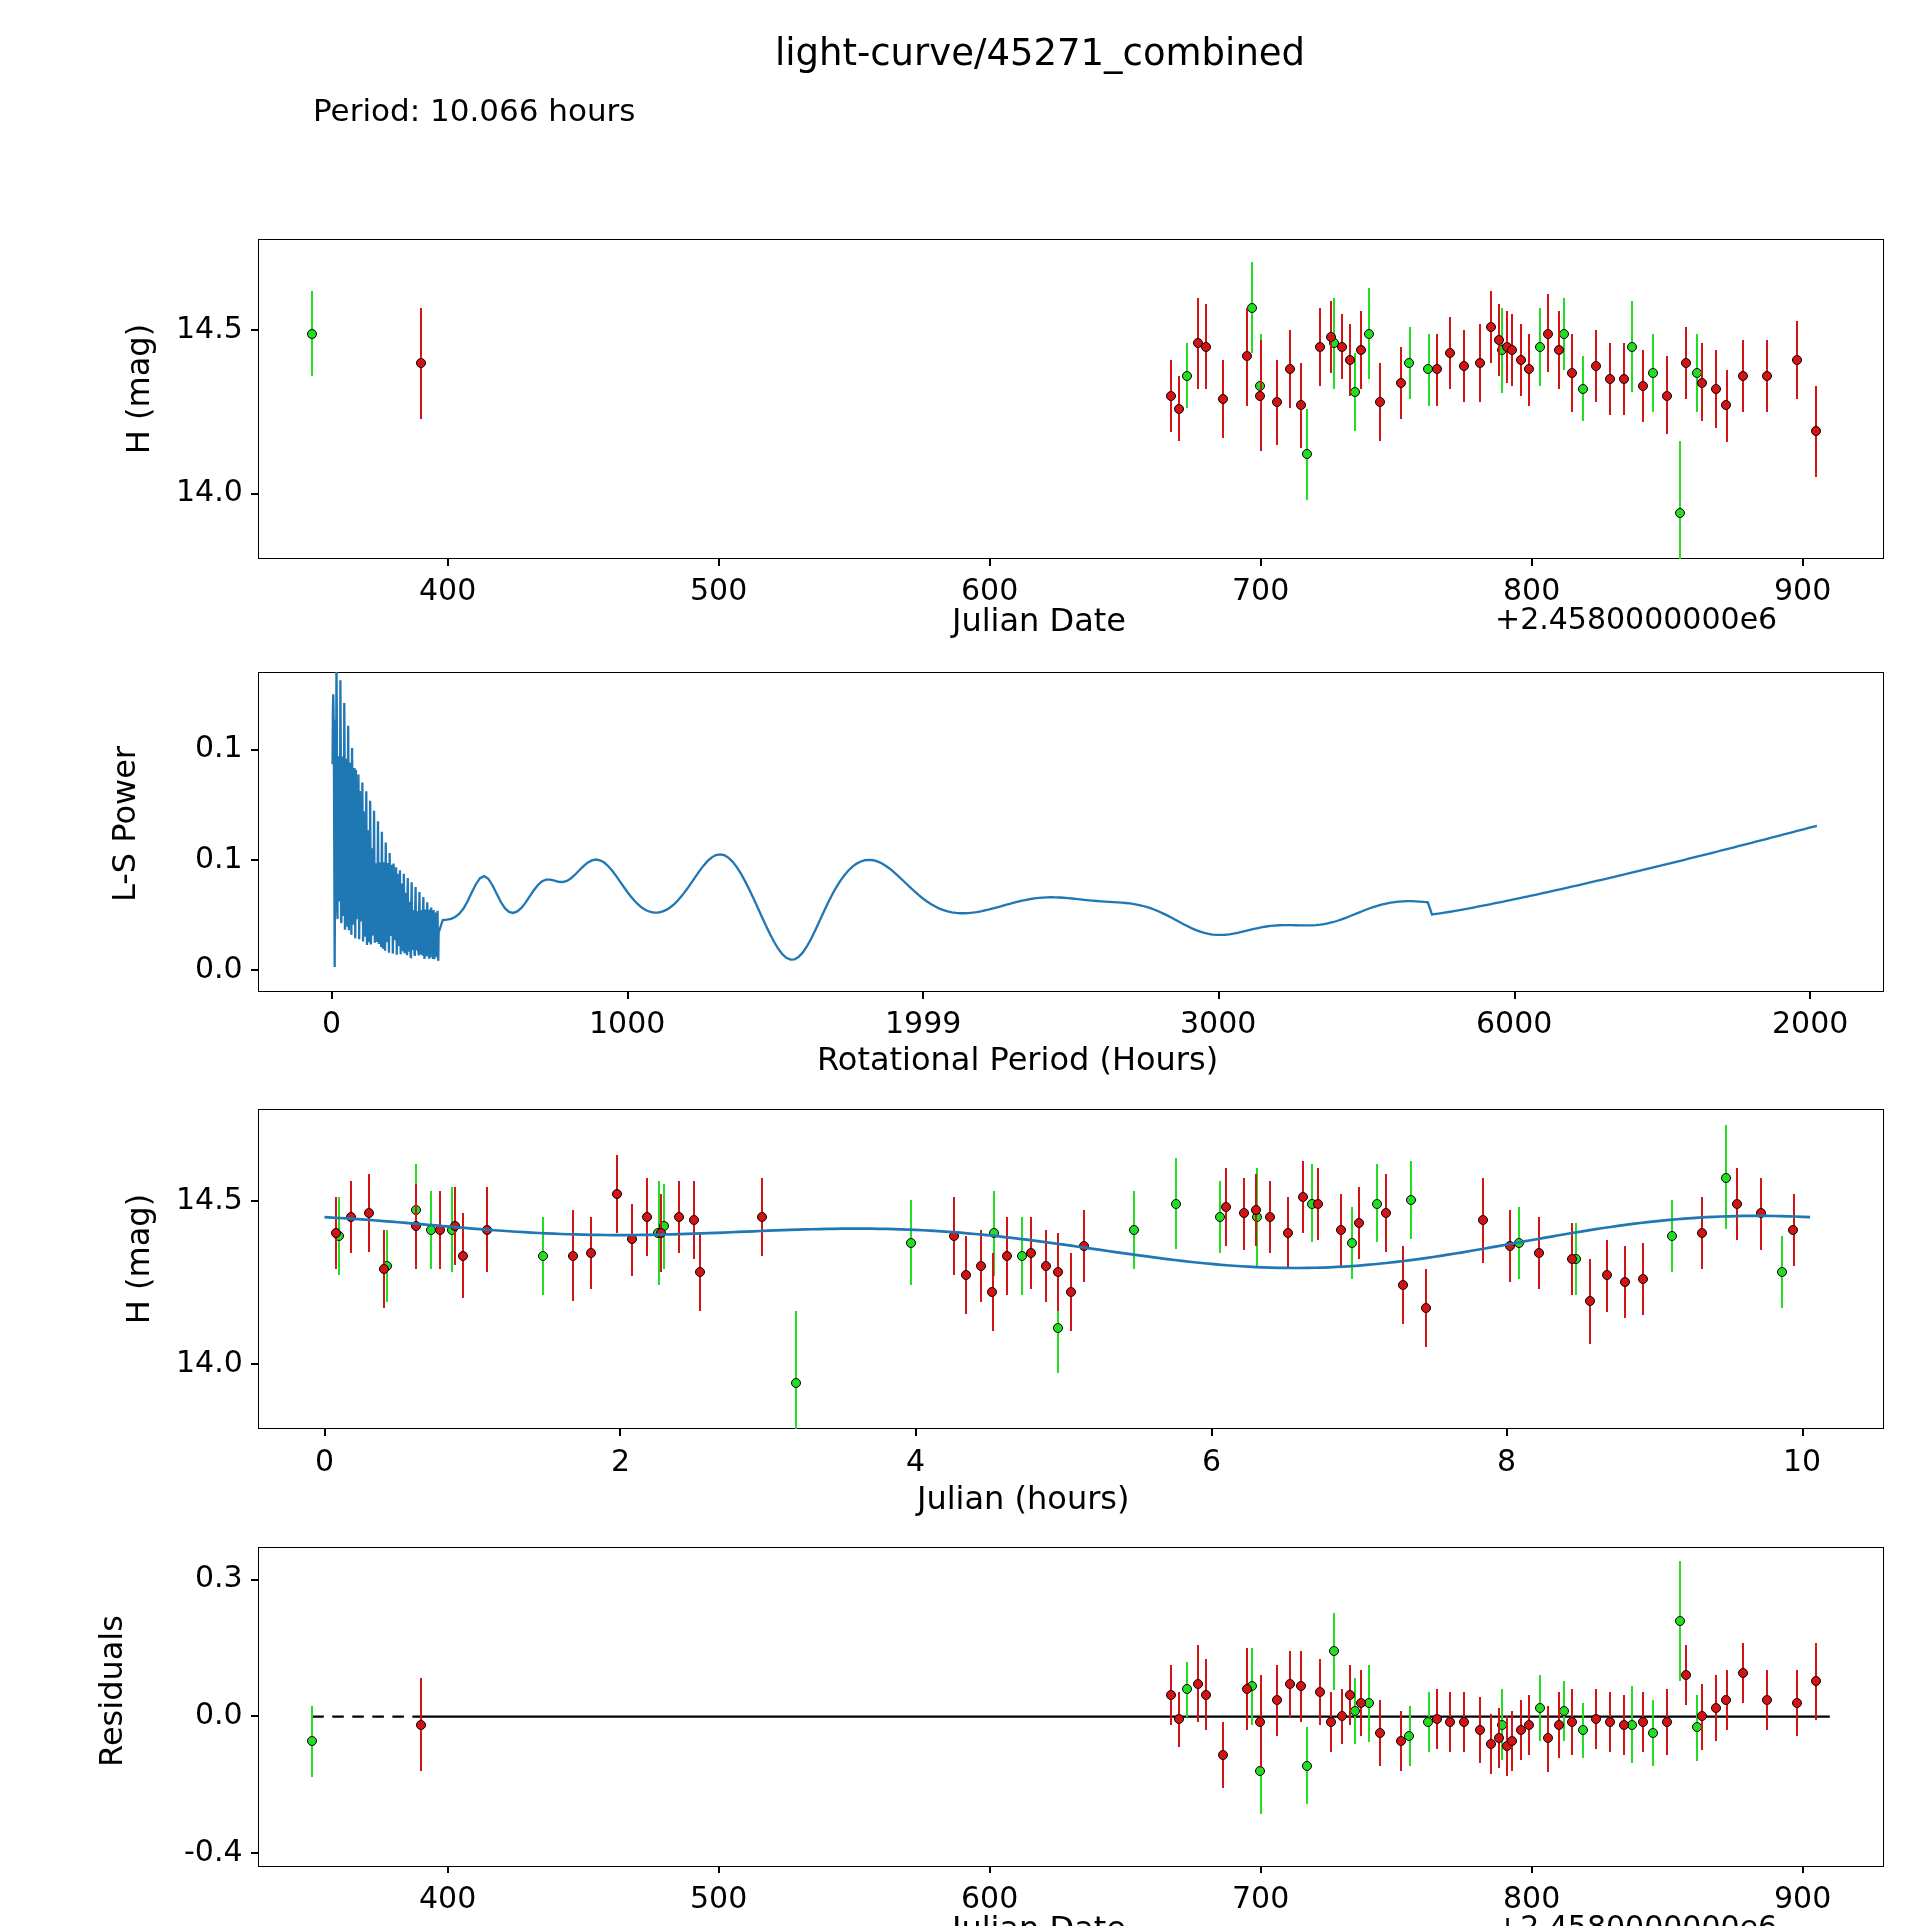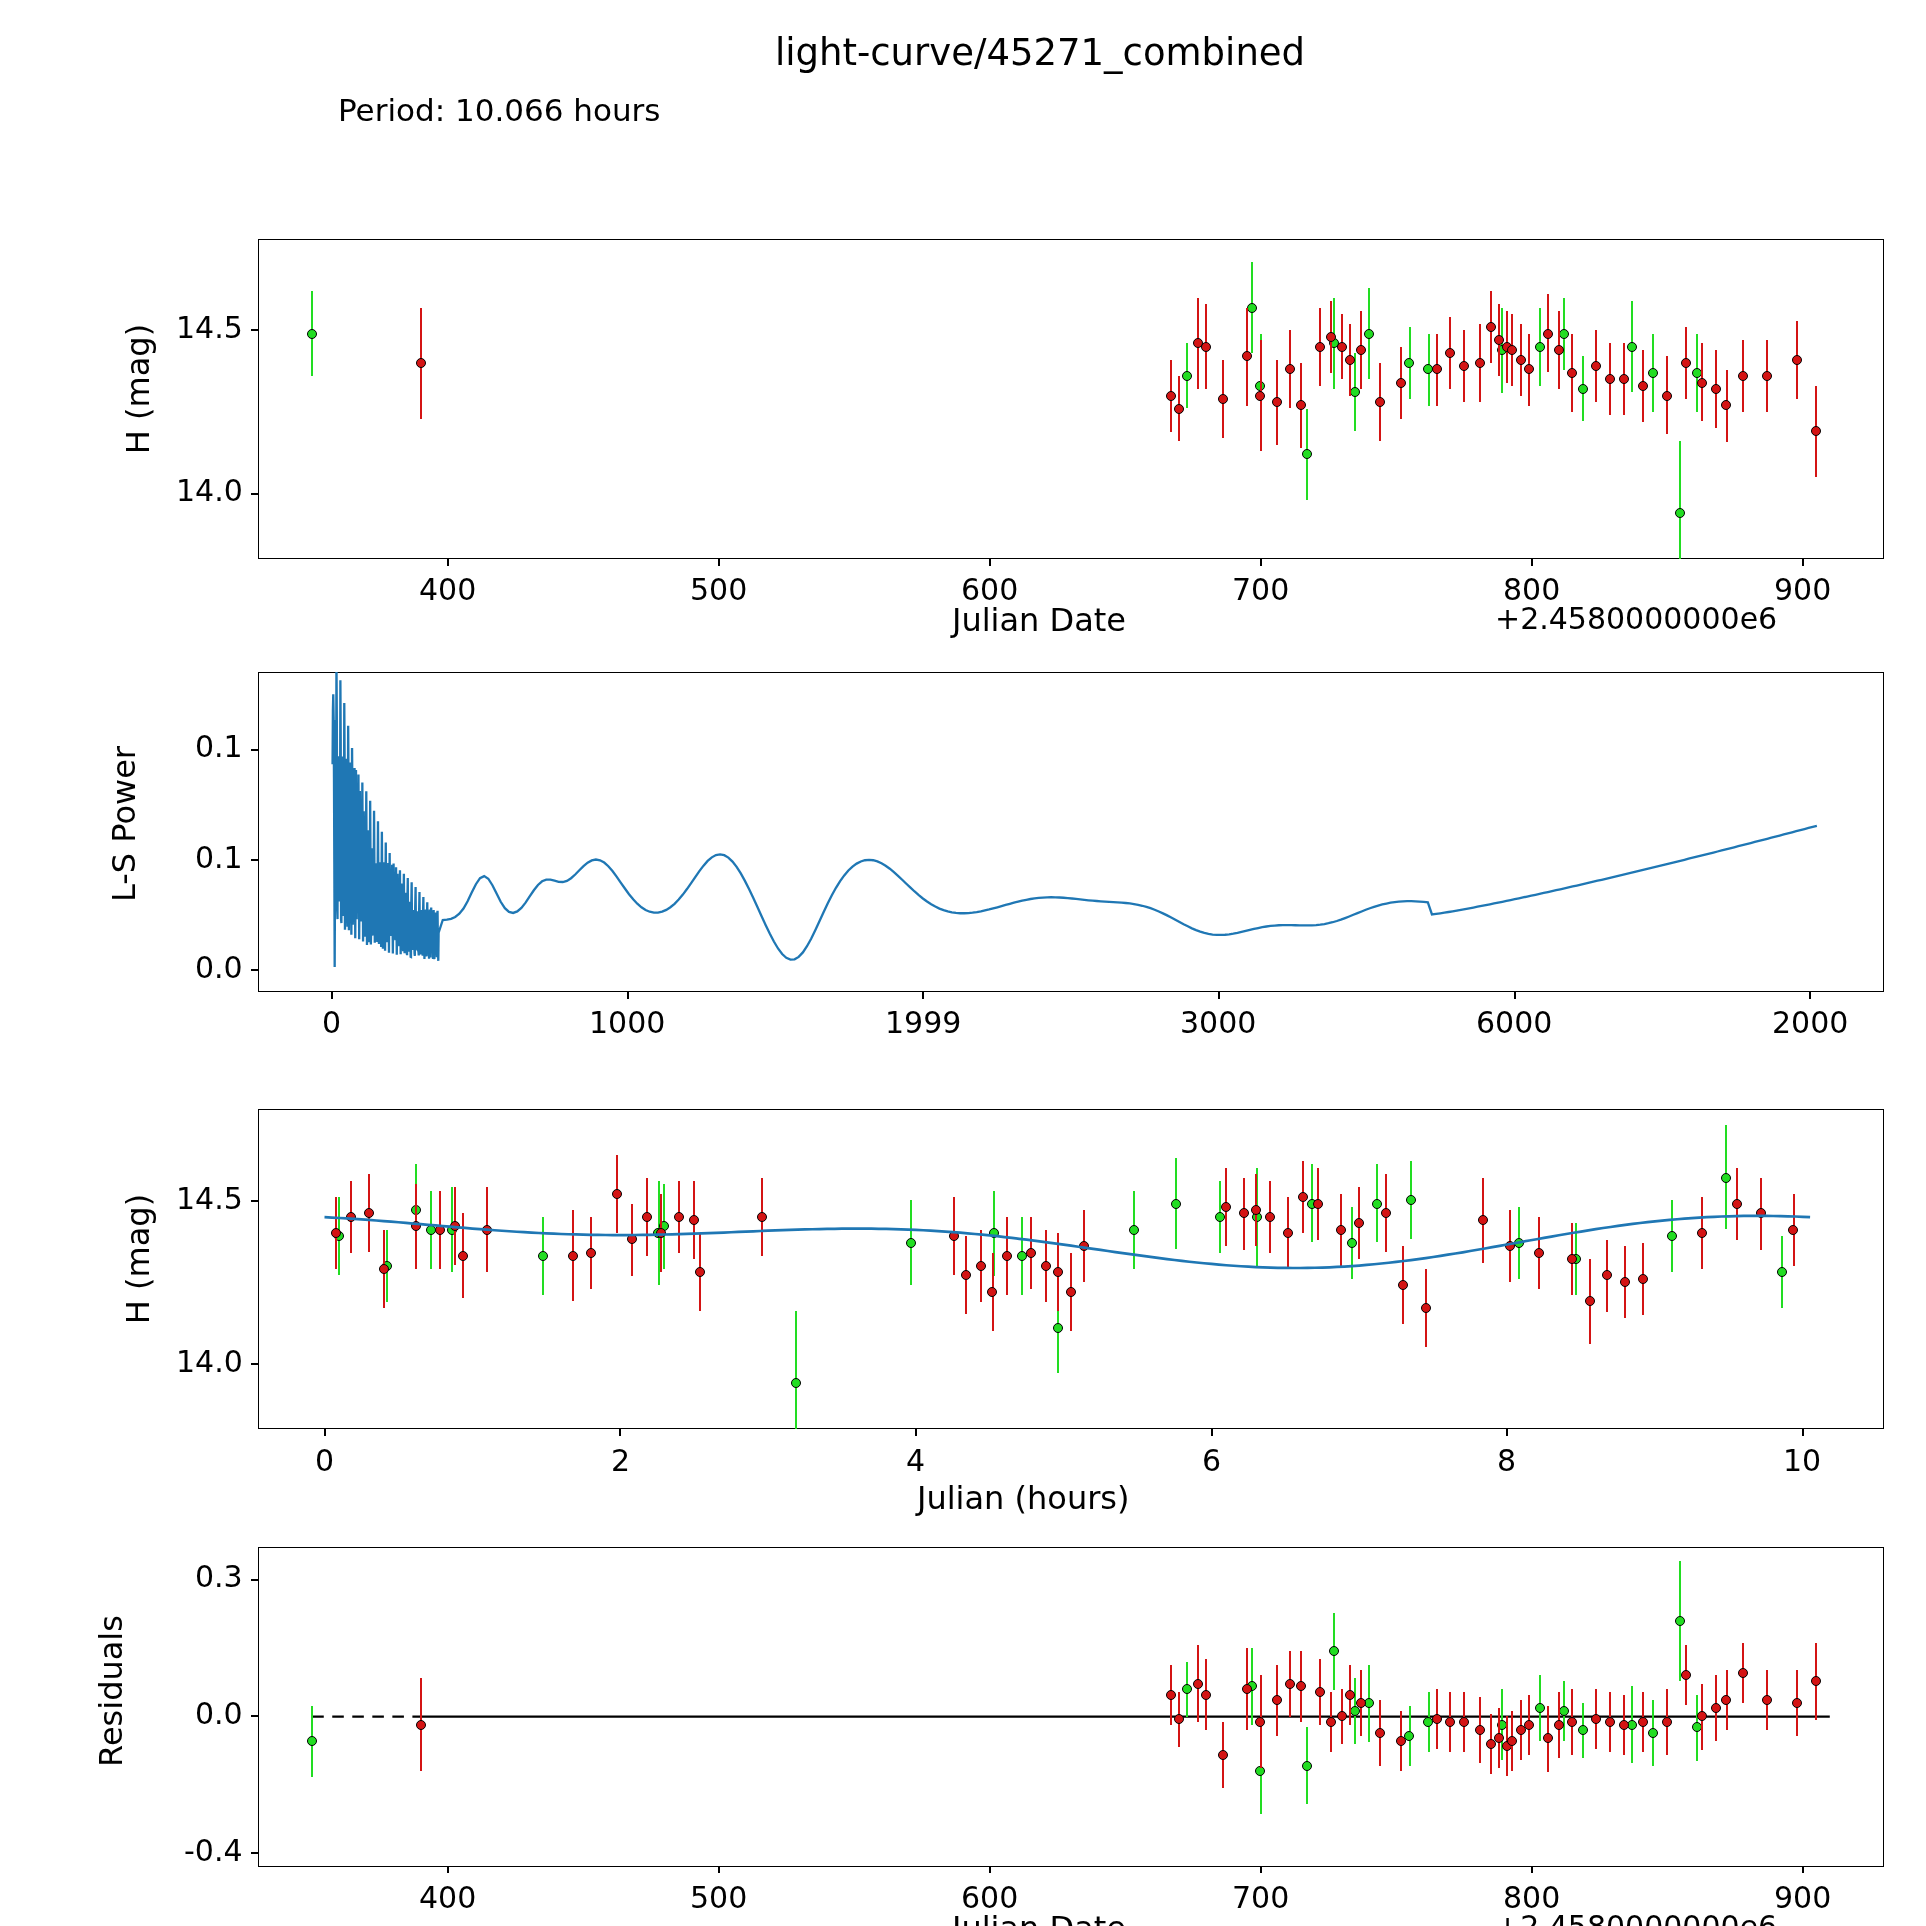--- a/index.html
+++ b/index.html
@@ -1,20 +1,20 @@
 <!DOCTYPE html>
 <html style="font-size:6.2px"><head>
 <meta charset="utf-8">
 <style>
   html,body{margin:0;padding:0;background:#ffffff;}
   body{width:2080px;height:2080px;font-family:"DejaVu Sans",sans-serif;color:#000;}
   .page{position:relative;width:2080px;height:2080px;}
 
   .title{position:absolute;left:0;top:31px;width:2080px;text-align:center;font-size:37px;}
-  .subtitle{position:absolute;left:338px;top:92px;font-size:31px;}
+  .subtitle{position:absolute;left:313px;top:92px;font-size:31px;}
 
   .panel{position:absolute;}
   .frame{position:absolute;left:0;top:0;width:100%;height:100%;border:1.5px solid #000;box-sizing:border-box;background:#fff;}
   .plotarea{position:absolute;left:0;top:0;width:100%;height:100%;overflow:hidden;}
 
   .ylabel{position:absolute;font-size:32px;transform-origin:50% 50%;white-space:nowrap;}
   .xlabel{position:absolute;font-size:32px;white-space:nowrap;}
   .tick{position:absolute;font-size:30px;white-space:nowrap;}
   .tickmark{position:absolute;background:#000;}
   .offsettext{position:absolute;font-size:30px;white-space:nowrap;}
@@ -171,20 +171,21 @@
 
   <div class="panel" id="panel2" style="left:258px;top:672px;width:1626px;height:320px;">
     <div class="frame"></div>
     <div class="plotarea" id="p2area">
         <svg width="1626" height="320" viewBox="0 0 4220 830">
           <polyline points="193.5,239.2 194.4,100.0 195.3,57.7 196.3,118.1 197.2,272.8 198.1,499.4 199.0,765.3 200.0,513.3 200.9,283.6 201.8,124.3 202.7,412.8 203.6,-36.6 204.6,128.2 205.5,615.8 206.4,641.1 207.3,260.9 208.2,257.1 209.2,539.9 210.1,218.7 211.0,485.6 211.9,595.5 212.8,429.9 213.8,21.4 214.7,176.0 215.6,641.7 216.5,651.4 217.4,343.6 218.4,333.2 219.3,523.0 220.2,219.2 221.1,466.0 222.0,632.7 223.0,451.3 223.9,80.2 224.8,225.1 225.7,668.9 226.7,623.7 227.6,418.8 228.5,401.6 229.4,510.6 230.3,224.7 231.3,454.1 232.2,661.2 233.1,476.0 234.0,139.0 234.9,274.5 235.9,669.8 236.8,597.9 237.7,486.6 238.6,462.2 239.5,502.4 240.5,234.7 241.4,448.9 242.3,681.9 243.2,503.1 244.1,197.2 245.1,323.3 246.0,655.6 246.9,574.5 247.8,547.1 248.7,515.3 249.7,498.5 250.6,248.6 251.5,449.6 252.4,690.7 253.4,531.9 254.3,253.9 255.2,370.8 256.1,641.4 257.0,553.9 258.0,600.5 258.9,561.3 259.8,498.3 260.7,266.1 261.6,455.2 262.6,693.2 263.5,561.6 264.4,308.7 265.3,416.5 266.2,627.9 267.2,536.3 268.1,647.1 269.0,600.7 269.9,501.7 270.8,286.4 271.8,464.9 272.7,699.2 273.6,591.7 274.5,361.0 275.5,459.7 276.4,615.4 277.3,521.7 278.2,687.1 279.1,633.7 280.1,508.3 281.0,309.2 281.9,478.0 282.8,708.1 283.7,621.5 284.7,410.7 285.6,500.2 286.5,604.5 287.4,510.2 288.3,701.3 289.3,661.0 290.2,517.7 291.1,333.9 292.0,493.7 292.9,707.2 293.9,650.7 294.8,457.3 295.7,537.8 296.6,595.2 297.5,501.8 298.5,681.2 299.4,683.1 300.3,529.4 301.2,360.0 302.2,511.3 303.1,702.6 304.0,678.8 304.9,500.7 305.8,572.2 306.8,587.8 307.7,496.3 308.6,665.5 309.5,700.4 310.4,543.2 311.4,387.0 312.3,530.4 313.2,696.5 314.1,705.5 315.0,540.7 316.0,603.3 316.9,582.3 317.8,493.6 318.7,653.9 319.6,713.5 320.6,558.5 321.5,414.6 322.4,550.3 323.3,689.3 324.2,718.0 325.2,577.3 326.1,631.2 327.0,578.8 327.9,493.5 328.9,646.1 329.8,722.9 330.7,575.1 331.6,442.3 332.5,570.6 333.5,681.5 334.4,700.7 335.3,610.5 336.2,655.8 337.1,577.3 338.1,495.7 339.0,641.5 339.9,728.6 340.8,592.6 341.7,469.8 342.7,590.9 343.6,673.5 344.5,684.9 345.4,640.4 346.3,677.3 347.3,577.6 348.2,500.1 349.1,639.7 350.0,730.5 351.0,610.6 351.9,496.9 352.8,610.8 353.7,665.6 354.6,670.7 355.6,666.9 356.5,695.8 357.4,579.6 358.3,506.4 359.2,640.5 360.2,733.3 361.1,628.9 362.0,523.2 362.9,630.2 363.8,658.1 364.8,658.2 365.7,690.3 366.6,711.4 367.5,583.3 368.4,514.3 369.4,643.4 370.3,732.3 371.2,647.3 372.1,548.6 373.0,648.7 374.0,651.2 374.9,647.3 375.8,710.7 376.7,724.3 377.7,588.5 378.6,523.7 379.5,648.0 380.4,729.7 381.3,665.4 382.3,573.0 383.2,666.2 384.1,645.0 385.0,638.1 385.9,728.1 386.9,734.7 387.8,595.0 388.7,534.2 389.6,654.1 390.5,725.9 391.5,683.2 392.4,596.0 393.3,682.5 394.2,639.7 395.1,630.6 396.1,738.7 397.0,739.2 397.9,602.6 398.8,545.7 399.7,661.4 400.7,721.0 401.6,700.4 402.5,617.7 403.4,697.5 404.4,635.4 405.3,624.8 406.2,729.7 407.1,736.5 408.0,611.3 409.0,557.9 409.9,669.6 410.8,715.5 411.7,716.9 412.6,638.0 413.6,711.2 414.5,632.0 415.4,620.5 416.3,722.8 417.2,735.6 418.2,620.9 419.1,570.7 420.0,678.4 420.9,709.4 421.8,732.6 422.8,656.8 423.7,723.5 424.6,629.7 425.5,617.7 426.5,717.7 427.4,736.1 428.3,631.1 429.2,583.9 430.1,687.7 431.1,703.1 432.0,744.5 432.9,674.0 433.8,734.4 434.7,628.4 435.7,616.3 436.6,714.4 437.5,737.9 438.4,641.9 439.3,597.3 440.3,697.2 441.2,696.7 442.1,733.0 443.0,689.7 443.9,743.9 444.9,628.2 445.8,616.3 446.7,712.7 447.6,740.9 448.5,653.1 449.5,610.8 450.4,706.7 451.3,690.4 452.2,722.4 453.2,703.9 454.1,744.8 455.0,629.0 455.9,617.4 456.8,712.4 457.8,745.0 458.7,664.6 459.6,624.1 460.5,716.2 461.4,684.4 462.4,712.8 463.3,716.5 464.2,740.1 465.1,630.7 466.0,619.7 467.0,713.4 467.9,749.4 468.8,676.3 479.5,643.4 490.3,642.5 501.0,640.2 511.8,635.6 522.5,627.1 533.3,613.5 544.0,594.6 554.7,572.2 565.5,550.5 576.2,534.7 587.0,529.5 597.7,536.3 608.4,553.1 619.2,574.8 629.9,596.1 640.7,612.7 651.4,622.4 662.2,625.1 672.9,621.2 683.6,611.9 694.4,598.3 705.1,582.3 715.9,566.2 726.6,552.4 737.3,542.9 748.1,538.5 758.8,538.7 769.6,541.4 780.3,544.2 791.1,544.8 801.8,541.8 812.5,535.0 823.3,525.4 834.0,514.4 844.8,503.7 855.5,494.7 866.3,488.7 877.0,486.4 887.7,488.3 898.5,494.3 909.2,503.9 920.0,516.3 930.7,530.8 941.4,546.2 952.2,561.7 962.9,576.5 973.7,589.8 984.4,601.2 995.2,610.5 1005.9,617.4 1016.6,621.9 1027.4,624.2 1038.1,624.1 1048.9,621.7 1059.6,617.1 1070.3,610.3 1081.1,601.3 1091.8,590.3 1102.6,577.4 1113.3,563.1 1124.1,547.7 1134.8,531.9 1145.5,516.5 1156.3,502.3 1167.0,490.1 1177.8,480.8 1188.5,474.9 1199.2,472.9 1210.0,475.1 1220.7,481.4 1231.5,491.7 1242.2,505.6 1253.0,522.5 1263.7,541.8 1274.4,563.1 1285.2,585.7 1295.9,609.2 1306.7,632.9 1317.4,656.3 1328.1,678.7 1338.9,699.3 1349.6,717.3 1360.4,731.6 1371.1,741.4 1381.9,746.2 1392.6,745.4 1403.3,739.1 1414.1,727.5 1424.8,711.5 1435.6,691.9 1446.3,669.9 1457.1,646.7 1467.8,623.3 1478.5,600.5 1489.3,579.2 1500.0,559.8 1510.8,542.5 1521.5,527.6 1532.2,515.0 1543.0,504.8 1553.7,497.0 1564.5,491.5 1575.2,488.3 1586.0,487.2 1596.7,488.3 1607.4,491.3 1618.2,496.1 1628.9,502.5 1639.7,510.3 1650.4,519.1 1661.1,528.7 1671.9,538.9 1682.6,549.2 1693.4,559.5 1704.1,569.4 1714.9,578.8 1725.6,587.6 1736.3,595.5 1747.1,602.6 1757.8,608.6 1768.6,613.8 1779.3,617.9 1790.0,621.1 1800.8,623.5 1811.5,625.0 1822.3,625.8 1833.0,625.9 1843.8,625.4 1854.5,624.4 1865.2,622.8 1876.0,620.9 1886.7,618.6 1897.5,616.1 1908.2,613.3 1918.9,610.4 1929.7,607.4 1940.4,604.4 1951.2,601.4 1961.9,598.5 1972.7,595.7 1983.4,593.2 1994.1,590.9 2004.9,588.9 2015.6,587.3 2026.4,586.0 2037.1,585.1 2047.9,584.6 2058.6,584.4 2069.3,584.5 2080.1,585.0 2090.8,585.7 2101.6,586.6 2112.3,587.6 2123.0,588.8 2133.8,589.9 2144.5,591.1 2155.3,592.2 2166.0,593.2 2176.8,594.1 2187.5,595.0 2198.2,595.7 2209.0,596.3 2219.7,597.0 2230.5,597.6 2241.2,598.4 2251.9,599.3 2262.7,600.5 2273.4,602.1 2284.2,604.0 2294.9,606.4 2305.7,609.3 2316.4,612.7 2327.1,616.7 2337.9,621.2 2348.6,626.1 2359.4,631.4 2370.1,637.0 2380.8,642.8 2391.6,648.6 2402.3,654.4 2413.1,659.8 2423.8,665.0 2434.6,669.6 2445.3,673.5 2456.0,676.8 2466.8,679.3 2477.5,681.1 2488.3,682.0 2499.0,682.2 2509.7,681.6 2520.5,680.5 2531.2,678.8 2542.0,676.7 2552.7,674.3 2563.5,671.7 2574.2,669.1 2584.9,666.6 2595.7,664.2 2606.4,662.1 2617.2,660.3 2627.9,658.8 2638.7,657.8 2649.4,657.0 2660.1,656.7 2670.9,656.6 2681.6,656.7 2692.4,657.0 2703.1,657.3 2713.8,657.5 2724.6,657.5 2735.3,657.3 2746.1,656.6 2756.8,655.5 2767.6,653.9 2778.3,651.8 2789.0,649.2 2799.8,646.0 2810.5,642.5 2821.3,638.5 2832.0,634.3 2842.7,629.9 2853.5,625.5 2864.2,621.2 2875.0,616.9 2885.7,612.9 2896.5,609.3 2907.2,606.0 2917.9,603.0 2928.7,600.6 2939.4,598.5 2950.2,596.9 2960.9,595.8 2971.6,595.0 2982.4,594.6 2993.1,594.6 3003.9,594.9 3014.6,595.5 3025.4,596.4 3036.1,597.5 3046.8,629.1 3057.6,627.7 3068.3,626.1 3079.1,624.4 3089.8,622.6 3100.5,620.8 3111.3,618.9 3122.0,617.0 3132.8,615.0 3143.5,613.0 3154.3,611.0 3165.0,608.9 3175.7,606.8 3186.5,604.7 3197.2,602.6 3208.0,600.4 3218.7,598.3 3229.5,596.1 3240.2,593.8 3250.9,591.6 3261.7,589.4 3272.4,587.1 3283.2,584.8 3293.9,582.5 3304.6,580.2 3315.4,577.9 3326.1,575.5 3336.9,573.2 3347.6,570.8 3358.4,568.4 3369.1,566.0 3379.8,563.6 3390.6,561.2 3401.3,558.8 3412.1,556.3 3422.8,553.9 3433.5,551.4 3444.3,548.9 3455.0,546.5 3465.8,544.0 3476.5,541.5 3487.3,539.0 3498.0,536.5 3508.7,533.9 3519.5,531.4 3530.2,528.8 3541.0,526.3 3551.7,523.7 3562.4,521.2 3573.2,518.6 3583.9,516.0 3594.7,513.4 3605.4,510.8 3616.2,508.2 3626.9,505.6 3637.6,503.0 3648.4,500.3 3659.1,497.7 3669.9,495.1 3680.6,492.4 3691.3,489.8 3702.1,487.1 3712.8,484.4 3723.6,481.8 3734.3,479.1 3745.1,476.4 3755.8,473.7 3766.5,471.0 3777.3,468.3 3788.0,465.6 3798.8,462.9 3809.5,460.1 3820.3,457.4 3831.0,454.7 3841.7,451.9 3852.5,449.2 3863.2,446.4 3874.0,443.7 3884.7,440.9 3895.4,438.1 3906.2,435.4 3916.9,432.6 3927.7,429.8 3938.4,427.0 3949.2,424.2 3959.9,421.4 3970.6,418.6 3981.4,415.8 3992.1,413.0 4002.9,410.2 4013.6,407.4 4024.3,404.5 4035.1,401.7 4045.8,398.9" fill="none" stroke="#1f77b4" stroke-width="6"></polyline>
         </svg>
       </div>
   </div>
   <div class="ylabel" style="left:46px;top:805px;transform:rotate(-90deg);">L-S Power</div>
+  <div class="xlabel" style="left:817px;top:1040px;">Rotational Period (Hours)</div>
 
   <div class="panel" id="panel3" style="left:258px;top:1109px;width:1626px;height:320px;">
     <div class="frame"></div>
     <div class="plotarea" id="p3area">
         <div class="errbar egreen" style="left: 80px; top: 88px; height: 78px;"></div>
         <div class="pt green" style="width: 10px; height: 10px; left: 76px; top: 122px;"></div>
         <div class="errbar egreen" style="left: 128px; top: 121px; height: 72px;"></div>
         <div class="pt green" style="width: 10px; height: 10px; left: 124px; top: 152px;"></div>
         <div class="errbar egreen" style="left: 157px; top: 55px; height: 91px;"></div>
         <div class="pt green" style="width: 10px; height: 10px; left: 153px; top: 96px;"></div>

